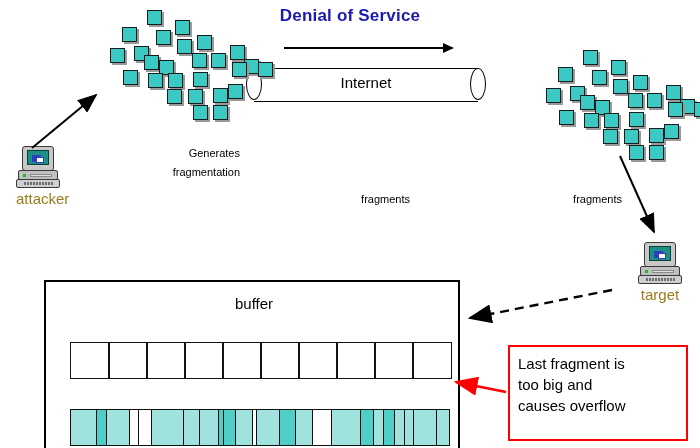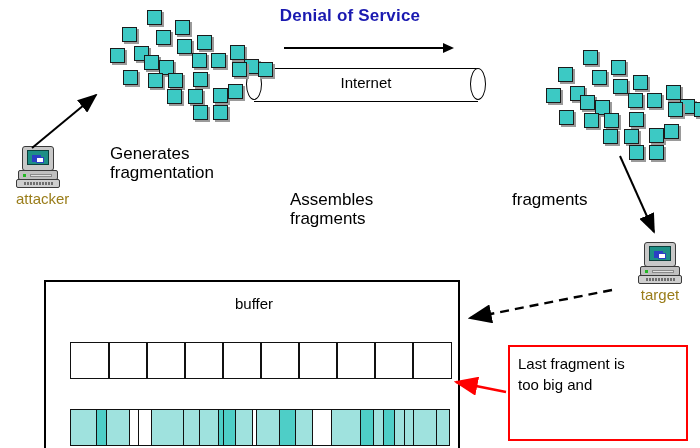--- a/index.html
+++ b/index.html
@@ -48,21 +48,21 @@
   .pc .slot{position:absolute;left:11px;top:3px;width:22px;height:3px;
         background:#e2e2e2;border:1px solid #8a8a8a;box-sizing:border-box;}
   .pc .keyboard{position:absolute;left:0;top:33px;width:44px;height:9px;
         background:#cfcfcf;border:1.4px solid #3a3a3a;border-radius:2px;box-sizing:border-box;
         display:flex;align-items:center;justify-content:center;gap:1px;}
   .pc .key{width:2px;height:3px;background:#6e6e6e;}
   .pc-label{position:absolute;top:44px;width:100%;text-align:center;
         font-size:15px;color:#9a7d1a;white-space:nowrap;}
 
   
-  .caption{font-size:17px;line-height:19px;text-align:left;white-space:nowrap;}
+  .caption{font-size:11px;line-height:19px;text-align:right;white-space:nowrap;}
 
   
   #buffer-panel{left:44px;top:243px;width:416px;height:187px;
         border:2px solid #000;box-sizing:border-box;background:#fff;margin-top:37px;}
   #buffer-title{left:0;top:12px;width:416px;text-align:center;font-size:15px;line-height:19px;}
   #span-arrow{left:24px;top:51px;width:368px;height:12px;}
   #span-arrow .shaft{position:absolute;left:11px;top:5px;width:346px;height:1.6px;background:#000;}
   #span-arrow .headL{position:absolute;left:0;top:0.5px;width:0;height:0;
         border-top:5px solid transparent;border-bottom:5px solid transparent;border-right:11px solid #000;}
   #span-arrow .headR{position:absolute;right:0;top:0.5px;width:0;height:0;
@@ -212,21 +212,20 @@
   </div>
   <div class="pc-label">target</div>
 </div>
 
 <div class="abs caption" style="left:110px;top:144px;width:130px;">
   <div>Generates</div>
   <div>fragmentation</div>
 </div>
 
 <div class="abs caption" style="left:290px;top:190px;width:120px;">
-  <div>Assembles</div>
   <div>fragments</div>
 </div>
 
 <div class="abs caption" style="left:512px;top:190px;width:110px;">
   <div>fragments</div>
 </div>
 
 <div class="abs" id="buffer-panel">
 
   <div class="abs" id="buffer-title">
@@ -271,20 +270,21 @@
       <div class="seg" style="width: 2.45283%; background: rgb(159, 226, 222);"></div>
       <div class="seg" style="width: 2.45283%; background: rgb(159, 226, 222);"></div>
       <div class="seg" style="width: 6.22642%; background: rgb(159, 226, 222);"></div>
       <div class="seg" style="width: 3.01887%; background: rgb(159, 226, 222);"></div>
     </div>
 </div>
 
 <div class="abs" id="warning-box">
   <div>Last fragment is</div>
   <div>too big and</div>
+  <div>causes overflow</div>
 </div>
 
 <svg class="over">
   <defs>
     <marker id="ah-black" markerWidth="10" markerHeight="8" refX="9" refY="4" orient="auto">
       <path d="M0,0 L10,4 L0,8 z" fill="#000"></path>
     </marker>
     <marker id="ah-red" markerWidth="10" markerHeight="8" refX="9" refY="4" orient="auto">
       <path d="M0,0 L10,4 L0,8 z" fill="#ff0000"></path>
     </marker>

